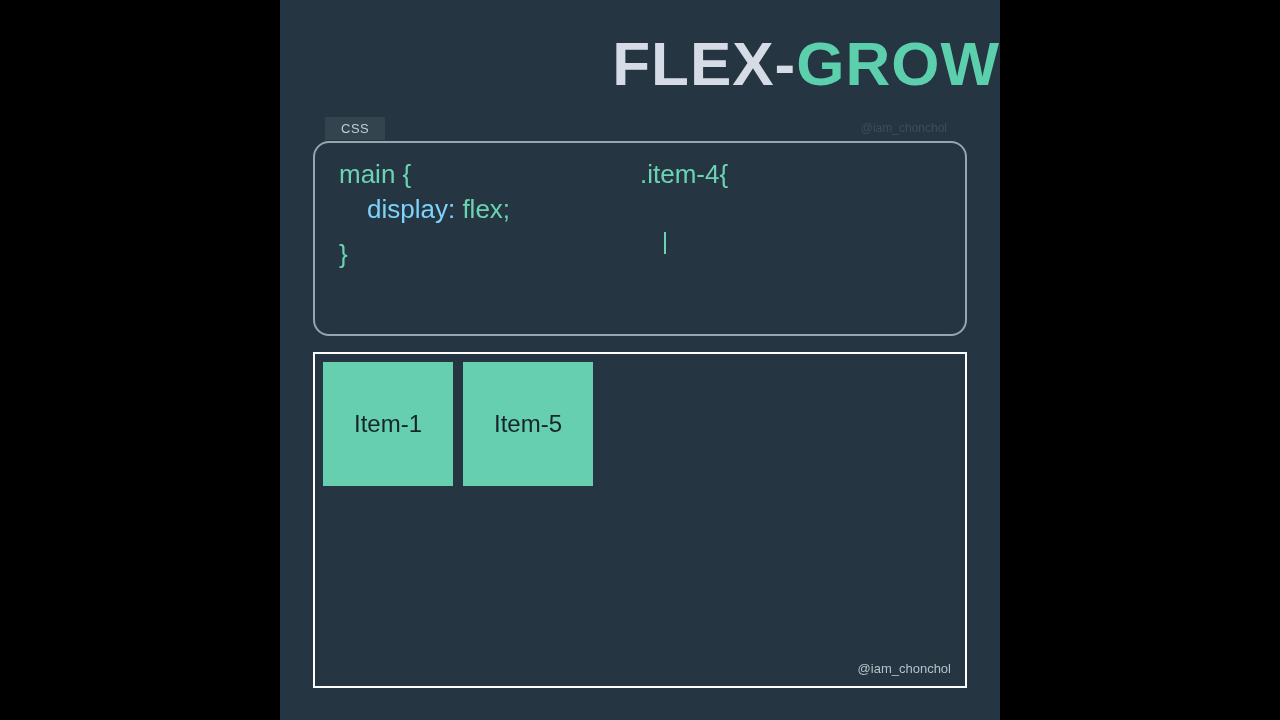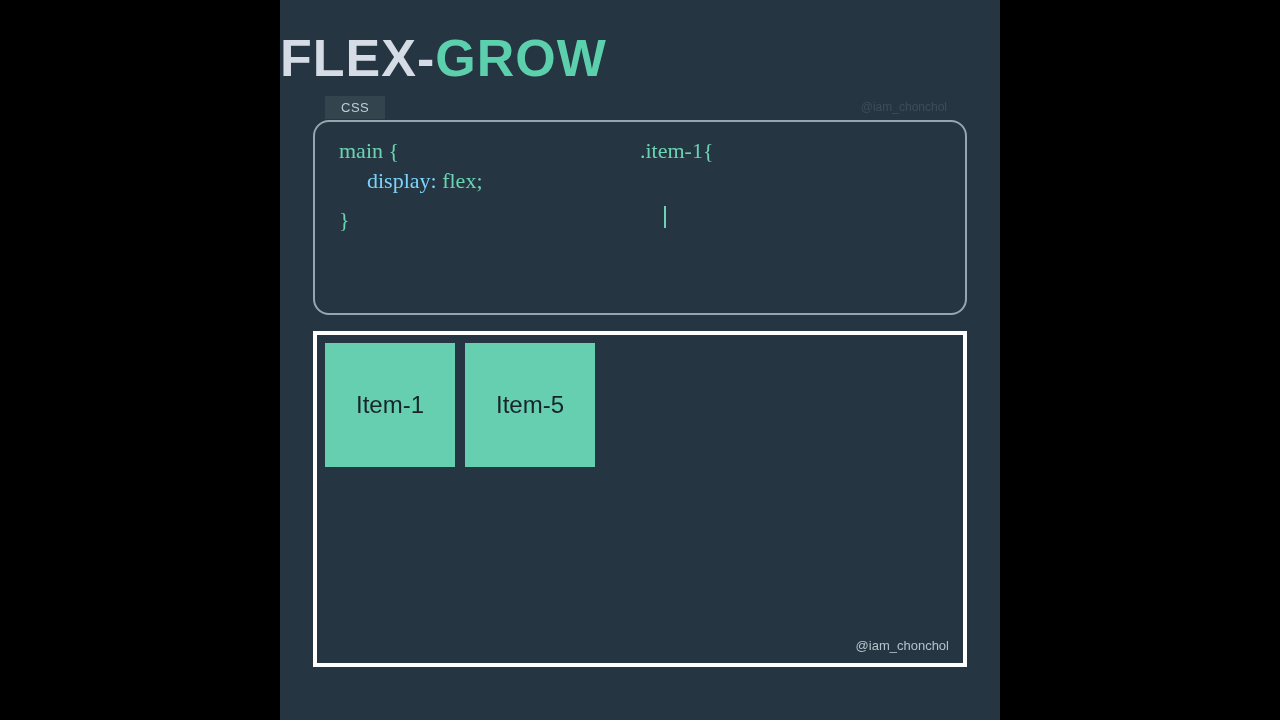--- a/index.html
+++ b/index.html
@@ -13,33 +13,33 @@
     overflow: hidden;
   }
   .stage {
     width: 720px;
     height: 720px;
     background: #253642;
     position: relative;
     margin: 0 auto;
   }
   .title {
-    text-align: left;
+    text-align: right;
     margin-top: 28px;
     font-weight: 900;
-    font-size: 52px;
+    font-size: 62px;
     letter-spacing: 1px;
     font-family: "Arial Black", "Segoe UI", sans-serif;
   }
   .title .w1 { color: #d5dce6; }
   .title .w2 { color: #5cd0ad; }
 
   .tab-row {
     position: relative;
-    margin: 8px 33px 0 33px;
+    margin: 18px 33px 0 33px;
     height: 24px;
   }
   .tab {
     position: absolute;
     left: 12px;
     top: 0;
     background: #33444f;
     color: #c2cdd6;
     font-size: 13px;
     padding: 4px 16px 4px 16px;
@@ -57,42 +57,42 @@
     margin: 0 33px;
     border: 2px solid #97a6ae;
     border-radius: 16px;
     height: 195px;
     padding: 14px 24px;
     display: flex;
     position: relative;
   }
   .code-col {
     flex: 1;
-    font-size: 22px;
+    font-size: 26px;
     line-height: 1.35;
     color: #c7d1d8;
-    font-family: Liberation Serif, serif;
+    font-family: Liberation Sans, sans-serif;
   }
   .code-col .sel { color: #6bd3b3; }
   .code-col .brace { color: #6bd3b3; }
   .code-col .prop { color: #7dd3fc; display:inline-block; margin-left: 28px;}
   .code-col .val { color: #6bd3b3; text-align: right; }
   .cursor {
     display:inline-block;
     width:2px;
     height:22px;
     background:#6bd3b3;
     margin-left:24px;
     vertical-align: middle;
     margin-top: 40px;
   }
 
   .demo-box {
     margin: 16px 33px 0 33px;
-    border: 4px solid #ffffff;
+    border: 2px solid #ffffff;
     height: 336px;
     position: relative;
     padding: 8px;
   }
   .flex-main {
     display: flex;
     gap: 10px;
   }
   .flex-item {
     width: 130px;
@@ -136,21 +136,21 @@
       <div>
         <span class="prop">display:</span><span class="val"> flex;</span>
       </div>
       <div style="height:10px"></div>
       <div>
         <span class="brace">}</span>
       </div>
     </div>
     <div class="code-col">
       <div>
-        <span class="sel">.item-1</span><span class="brace">{</span>
+        <span class="sel">.item-4</span><span class="brace">{</span>
       </div>
       <div><span class="cursor"></span></div>
     </div>
   </div>
 
   <div class="demo-box">
     <div class="flex-main">
       <div class="flex-item">Item-1</div>
       <div class="flex-item">Item-5</div>
     </div>

